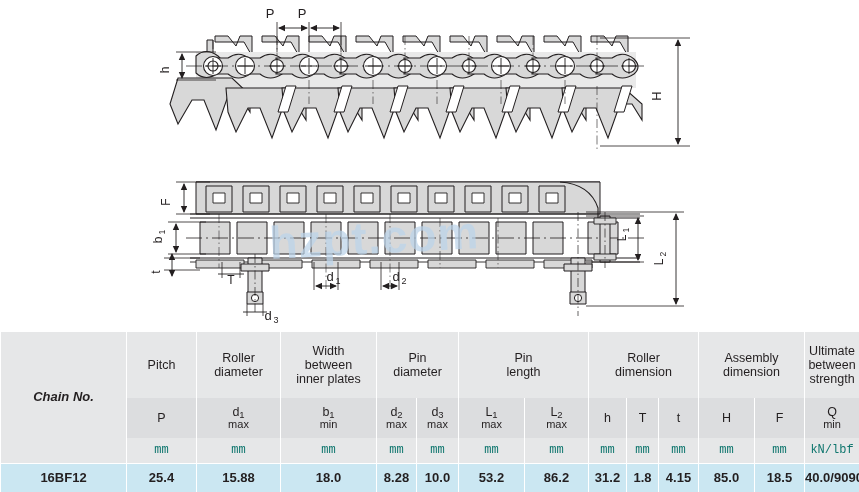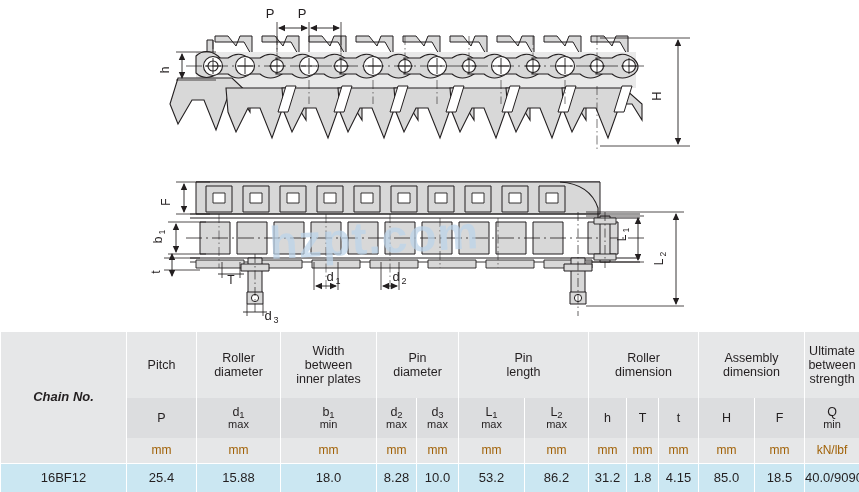--- a/index.html
+++ b/index.html
@@ -27,22 +27,22 @@
     position:absolute;left:0;top:332px;width:859px;height:160px;
     border-collapse:collapse;table-layout:fixed;
   }
   #spec-table td{
     padding:0;margin:0;text-align:center;vertical-align:middle;
     border-left:1px solid #ffffff;border-right:1px solid #ffffff;
     line-height:1.12;
   }
   .hdr-group{background:#e6e7e8;font-size:12.5px;font-weight:400;color:#231f20;height:62px;}
   .hdr-sym{background:#dcdddf;font-size:12.5px;color:#231f20;height:38px;}
-  .hdr-unit{background:#e6e7e8;font-size:12px;color:#a16207;height:24px;}
-  .data-row td{background:#cbe7f2;font-size:13px;font-weight:400;color:#231f20;height:26px;
+  .hdr-unit{background:#e6e7e8;font-size:12px;color:#0f766e;height:24px;font-family:Liberation Mono, monospace;}
+  .data-row td{background:#cbe7f2;font-size:13px;font-weight:700;color:#231f20;height:26px;
                border-top:1px solid #ffffff;}
   .chain-cell{background:#e6e7e8;font-size:13px;font-weight:700;color:#231f20;font-style:italic;}
   .data-row td.chain-no{background:#cbe7f2;}
   .sym{display:block;}
   .sub{font-size:9.5px;vertical-align:baseline;position:relative;top:2px;}
   .qual{display:block;font-size:11px;margin-top:-1px;}
   .gtitle{display:block;}
 </style>
 </head>
 <body>

